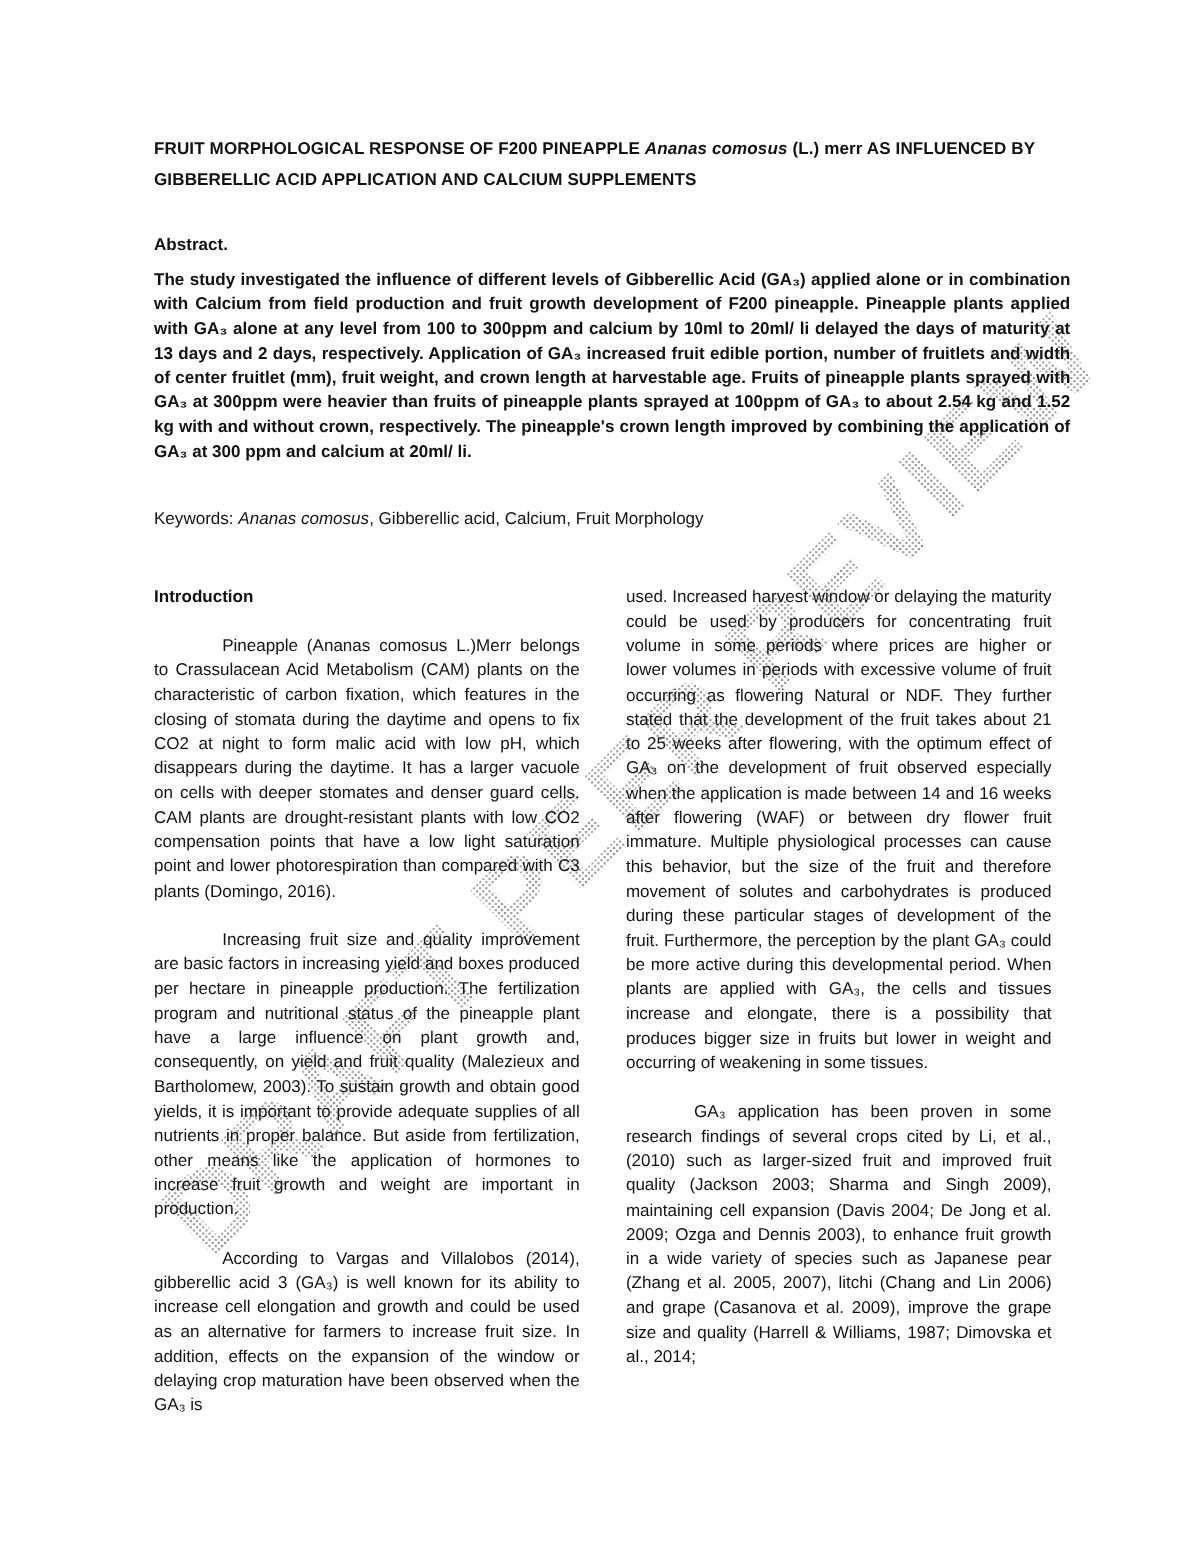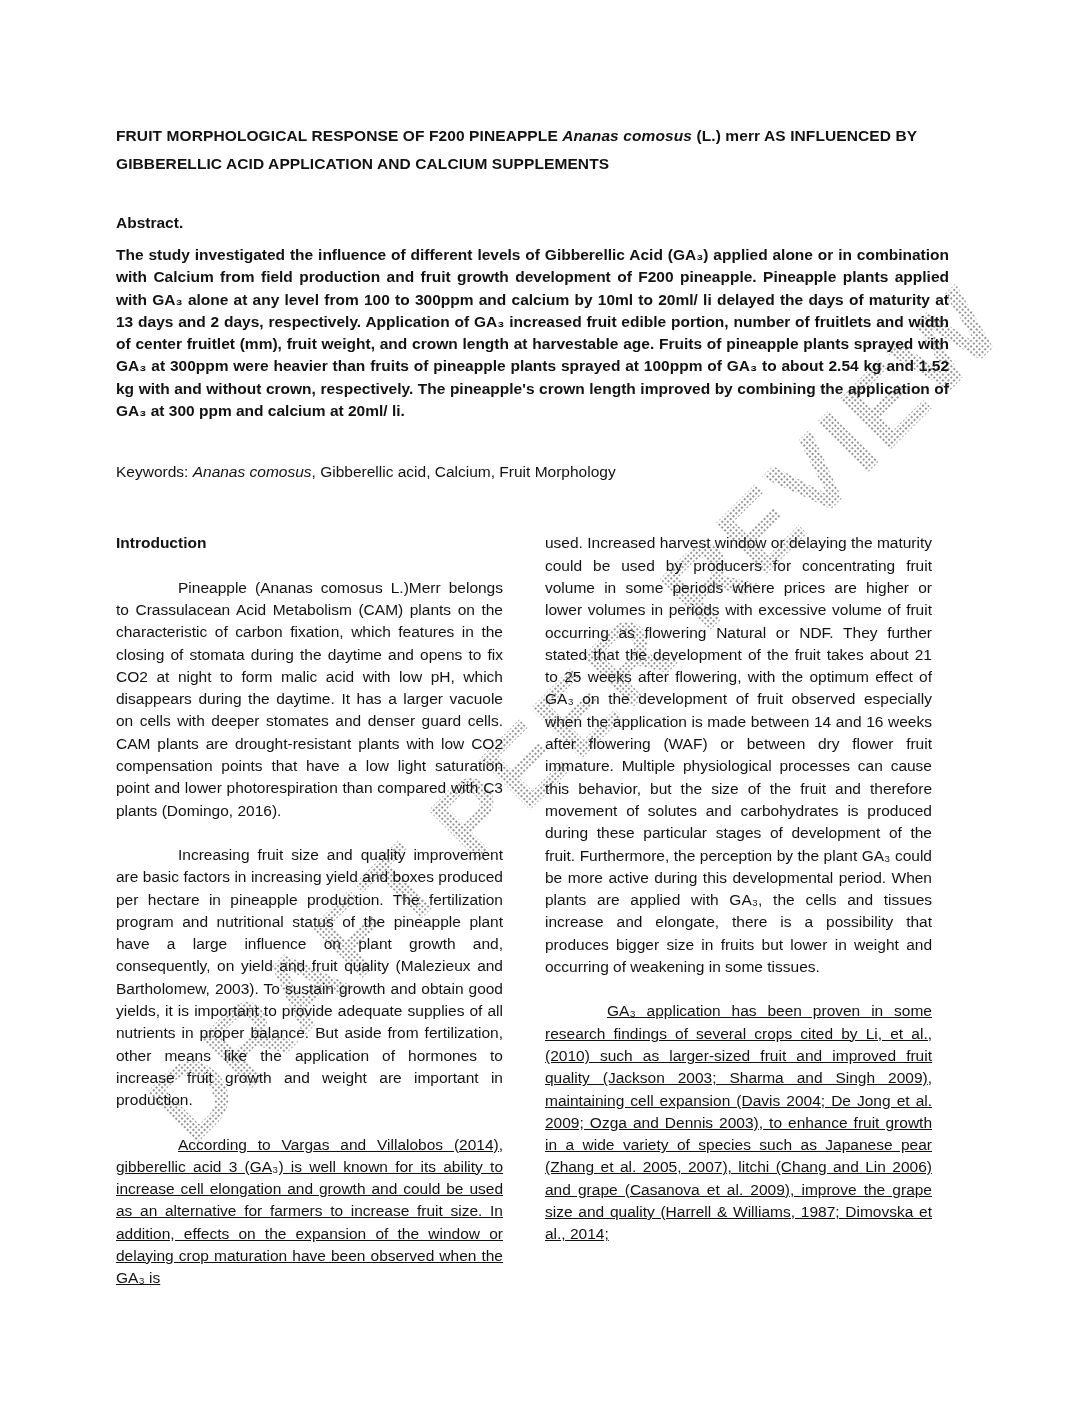--- a/index.html
+++ b/index.html
@@ -22,21 +22,21 @@
   @supports ((-webkit-background-clip:text) or (background-clip:text)) {
     .watermark-text {
       background-image:radial-gradient(circle, rgba(130,130,130,0.85) 1.05px, rgba(0,0,0,0) 1.15px);
       background-size:4px 4px;
       -webkit-background-clip:text;
       background-clip:text;
       color:transparent;
     }
   }
   
-  .content { position:absolute; left:116px; top:122px; width:833px; z-index:1; }
+  .content { position:absolute; left:140px; top:122px; width:833px; z-index:1; }
   .paper-title {
     font-size:15.5px; font-weight:bold; line-height:28px;
     letter-spacing:0.1px;
   }
   .paper-title .it { font-style:italic; }
   .abstract-heading {
     margin-top:34px; font-size:15.5px; font-weight:bold; line-height:22px;
   }
   .abstract-body {
     margin-top:10px; font-size:15.5px; line-height:22.3px;
@@ -47,21 +47,21 @@
     margin-top:39px; font-size:15.5px; line-height:22px;
   }
   .keywords .it { font-style:italic; }
   .columns {
     margin-top:49px; display:flex; gap:42px;
   }
   .col { width:387px; font-size:15.5px; line-height:22.3px; text-align:justify; }
   .intro-heading { font-weight:bold; margin:0 0 7px 0; }
   .col p { margin:0 0 22px 0; }
   .col p.indent { text-indent:62px; }
-  .col p:last-child { margin-bottom:0;text-decoration:underline; }
+  .col p:last-child { margin-bottom:0; }
   .it { }
 </style>
 </head>
 <body>
 
 <div class="page">
 
   <div class="watermark">
     <span class="watermark-text">DRAFT PEER REVIEW</span>
   </div>

